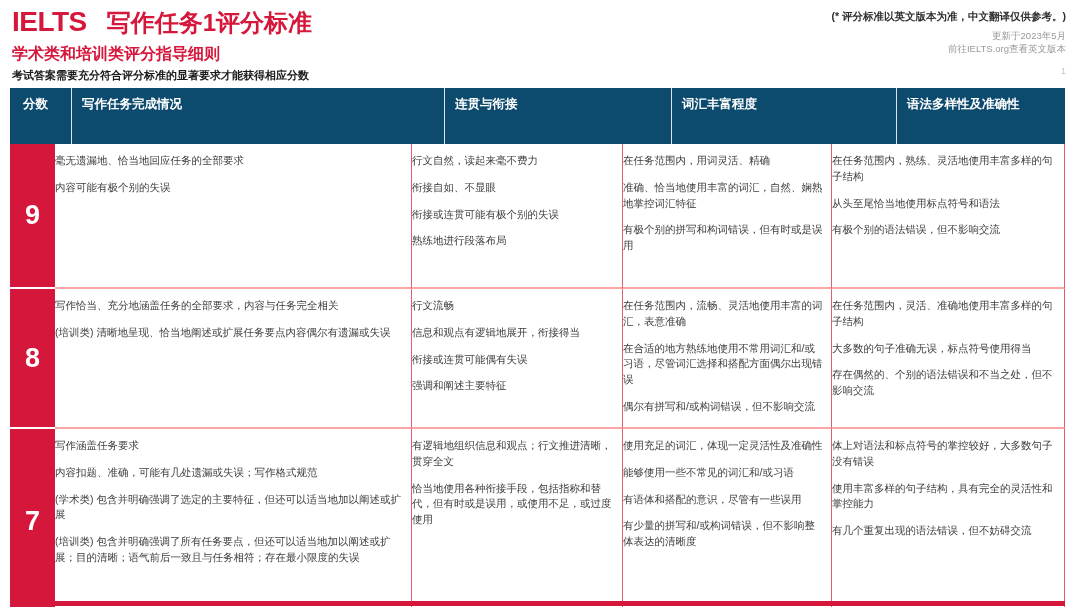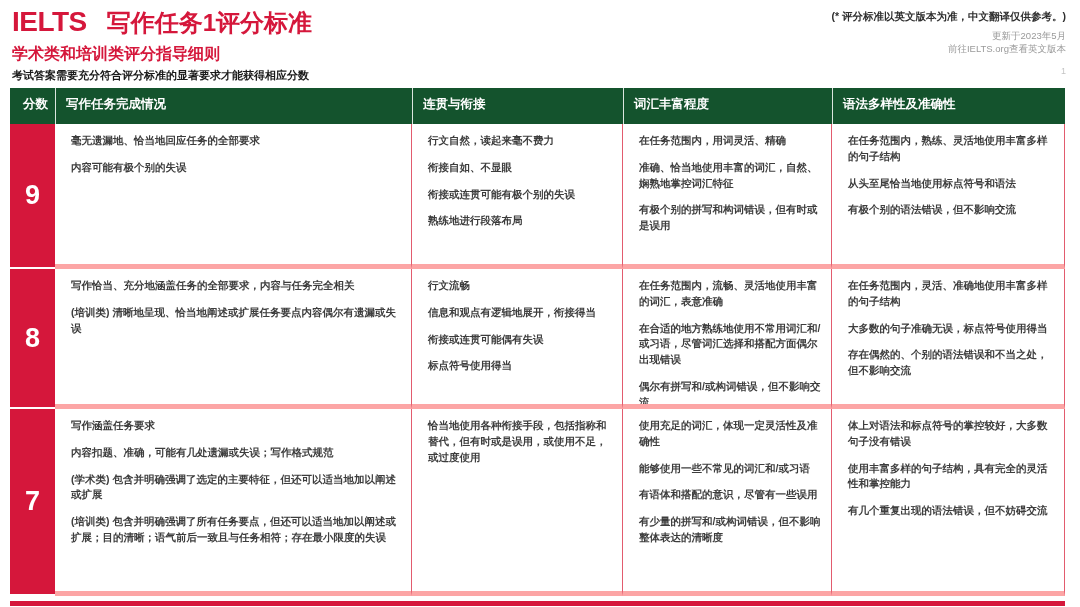--- a/index.html
+++ b/index.html
@@ -19,30 +19,30 @@
 
   .header-right { position:absolute; right:14px; top:10px; text-align:right; }
   .disclaimer { font-size:10.5px; font-weight:700; color:#2e2e2e;padding-left:8px; }
   .updated { font-size:9.5px; color:#9a9a9a; margin-top:6px; }
   .en-link { font-size:9.5px; color:#9a9a9a; cursor:pointer; }
   .page-num { font-size:9px; color:#c4c4c4; margin-top:10px; }
 
   
   .rubric-table { position:absolute; left:10px; top:88px; width:1055px; }
   .rubric-row { display:grid; grid-template-columns:45px 357px 211px 209px 233px; }
-  .hdr-row { height:36px; background:#14532d; }
+  .hdr-row { height:56px; background:#0c4a6e;gap:16px; }
   .hdr-cell {
     color:#ffffff; font-size:12.5px; font-weight:700;
     padding:8px 6px 0 10px; border-left:1px solid rgba(255,255,255,0.85);
   }
   .hdr-cell:first-child { border-left:none; padding-left:13px; }
 
   .body-cell {
-    background:#ffffff; border-right:1px solid #e25b6e; border-bottom:5px solid #fca5a5;
-    padding:9px 8px 0 16px; overflow:hidden;font-weight:bold;
+    background:#ffffff; border-right:1px solid #e25b6e; border-bottom:2px solid #fca5a5;
+    padding:9px 8px 0 0; overflow:hidden;
   }
   .body-cell p {
     font-size:10.5px; line-height:1.5; color:#3d3d3d; margin-bottom:11px;
   }
   .score-cell {
     background:#d5173b; color:#ffffff; display:flex; align-items:center; justify-content:center;
     font-size:27px; font-weight:900; border-bottom:2px solid #ffffff;
   }
   .h-9 { height:145px; }
   .h-8 { height:140px; }
@@ -105,21 +105,21 @@
       <div class="rubric-row h-8">
         <div class="score-cell h-8">8</div>
         <div class="body-cell">
           <p>写作恰当、充分地涵盖任务的全部要求，内容与任务完全相关</p>
           <p>(培训类) 清晰地呈现、恰当地阐述或扩展任务要点内容偶尔有遗漏或失误</p>
         </div>
         <div class="body-cell">
           <p>行文流畅</p>
           <p>信息和观点有逻辑地展开，衔接得当</p>
           <p>衔接或连贯可能偶有失误</p>
-          <p>标点符号使用得当</p>
+          <p>强调和阐述主要特征</p>
         </div>
         <div class="body-cell">
           <p>在任务范围内，流畅、灵活地使用丰富的词汇，表意准确</p>
           <p>在合适的地方熟练地使用不常用词汇和/或习语，尽管词汇选择和搭配方面偶尔出现错误</p>
           <p>偶尔有拼写和/或构词错误，但不影响交流</p>
         </div>
         <div class="body-cell">
           <p>在任务范围内，灵活、准确地使用丰富多样的句子结构</p>
           <p>大多数的句子准确无误，标点符号使用得当</p>
           <p>存在偶然的、个别的语法错误和不当之处，但不影响交流</p>
@@ -127,20 +127,21 @@
       </div>
       <div class="rubric-row h-7">
         <div class="score-cell h-7">7</div>
         <div class="body-cell">
           <p>写作涵盖任务要求</p>
           <p>内容扣题、准确，可能有几处遗漏或失误；写作格式规范</p>
           <p>(学术类) 包含并明确强调了选定的主要特征，但还可以适当地加以阐述或扩展</p>
           <p>(培训类) 包含并明确强调了所有任务要点，但还可以适当地加以阐述或扩展；目的清晰；语气前后一致且与任务相符；存在最小限度的失误</p>
         </div>
         <div class="body-cell">
+          <p>有逻辑地组织信息和观点；行文推进清晰，贯穿全文</p>
           <p>恰当地使用各种衔接手段，包括指称和替代，但有时或是误用，或使用不足，或过度使用</p>
         </div>
         <div class="body-cell">
           <p>使用充足的词汇，体现一定灵活性及准确性</p>
           <p>能够使用一些不常见的词汇和/或习语</p>
           <p>有语体和搭配的意识，尽管有一些误用</p>
           <p>有少量的拼写和/或构词错误，但不影响整体表达的清晰度</p>
         </div>
         <div class="body-cell">
           <p>体上对语法和标点符号的掌控较好，大多数句子没有错误</p>

